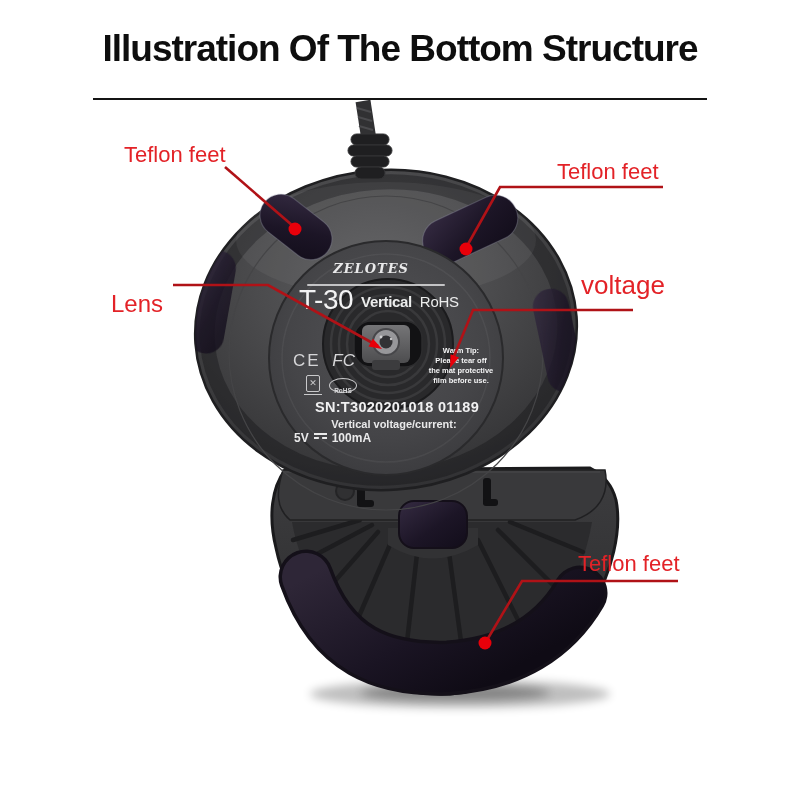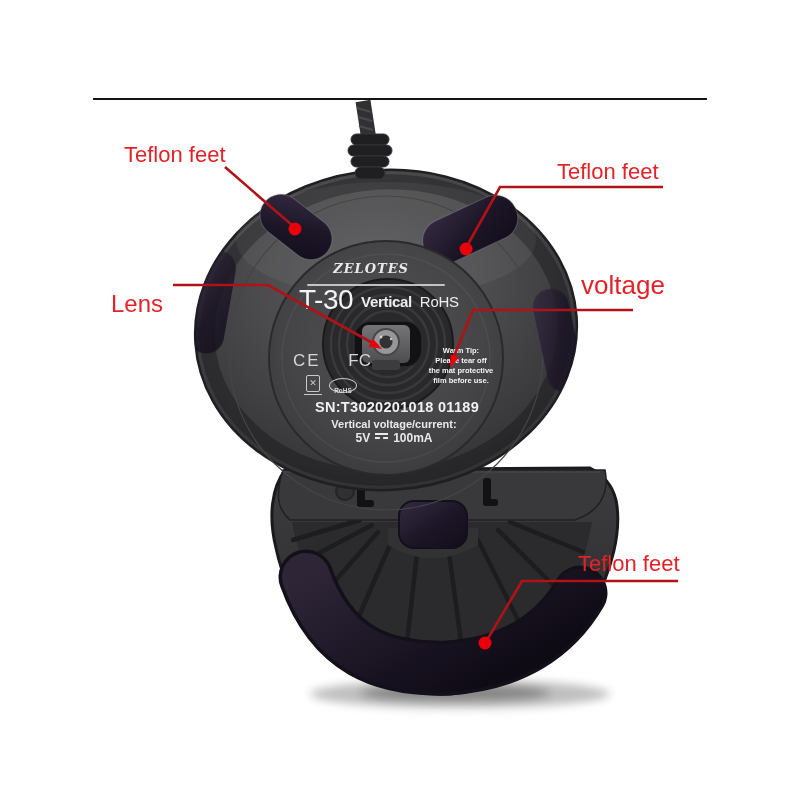--- a/index.html
+++ b/index.html
@@ -20,32 +20,32 @@
   .mtxt{z-index:2;color:#ededee;}
   .brand{left:333px;top:261px;width:76px;text-align:right;font-family:"DejaVu Serif",serif;
          font-style:italic;font-weight:700;font-size:13px;letter-spacing:1px;color:#e9e9ea;}
   .brand-underline{left:307px;top:284px;width:138px;height:2px;background:#d9d9db;opacity:.85;border-radius:1px;z-index:2;}
   .model{left:299px;top:284px;font-size:28px;font-weight:400;letter-spacing:-.5px;color:#f3f3f4;}
   .mtype{left:361px;top:293px;font-size:15px;letter-spacing:-.3px;color:#eceded;}
   .mtype .b{font-weight:700;}
   .mtype .r{font-weight:400;margin-left:4px;}
   .certs{left:293px;top:351px;font-size:17px;font-weight:400;color:#d6d6d8;}
   .certs .ce{letter-spacing:2px;}
-  .certs .fcc{margin-left:23px;letter-spacing:0;}
+  .certs .fcc{margin-left:7px;letter-spacing:0;font-style:italic;}
   .weee{left:306px;top:375px;width:12px;height:15px;border:1.5px solid #c9c9cb;border-radius:2px;z-index:2;}
   .weee::before{content:"\2715";position:absolute;left:0;right:0;top:0;bottom:0;color:#c9c9cb;
                 font-size:9px;line-height:15px;text-align:center;}
   .weee::after{content:"";position:absolute;left:-3px;right:-3px;bottom:-4px;height:1.5px;background:#c9c9cb;}
   .rohs{left:329px;top:378px;width:26px;height:13px;border:1.5px solid #c9c9cb;border-radius:50%;
         text-align:center;z-index:2;}
   .rohs span{font-size:6.5px;font-weight:700;line-height:13px;color:#d6d6d8;}
   .serial{left:297px;top:399px;width:200px;text-align:center;font-size:14.5px;font-weight:700;
           letter-spacing:.3px;color:#f0f0f1;}
   .powerlbl{left:294px;top:418px;width:200px;text-align:center;font-size:11px;font-weight:700;color:#e9e9ea;}
-  .powerval{left:294px;top:431px;width:200px;text-align:center;font-size:12px;font-weight:700;color:#e9e9ea;}
+  .powerval{left:294px;top:431px;width:200px;font-size:12px;font-weight:700;color:#e9e9ea;}
   .dcsym{display:inline-block;width:13px;height:8px;border-top:2px solid #e9e9ea;position:relative;
          margin:0 5px;top:1px;}
   .dcsym::after{content:"";position:absolute;left:0;right:0;top:2px;border-top:2px dashed #e9e9ea;}
   .warmtip{left:424px;top:346px;width:74px;text-align:center;font-size:7.5px;font-weight:700;
            line-height:10px;color:#f4f4f5;}
 
   
   .rl{z-index:4;color:#e32227;font-weight:500;}
   .rl-tl{left:124px;top:142px;font-size:22px;}
   .rl-tr{left:557px;top:159px;font-size:22px;}
@@ -54,20 +54,21 @@
   .rl-br{left:578px;top:551px;font-size:22px;}
 
   
   .footnote{right:60px;top:737px;font-size:16px;color:#585858;z-index:4;}
 </style>
 </head>
 <body>
 
 <div class="stage">
 
+  <div class="abs title">Illustration Of The Bottom Structure</div>
   <div class="abs divider"></div>
 
   <svg class="abs artlayer" width="800" height="800" viewBox="0 0 800 800">
     <defs>
       <radialGradient id="gBody" cx="0.48" cy="0.34" r="0.78">
         <stop offset="0" stop-color="#5d5d5f"></stop>
           <stop offset="0.4" stop-color="#4b4b4d"></stop>
         <stop offset="0.75" stop-color="#38383a"></stop>
           <stop offset="1" stop-color="#27272a"></stop>
       </radialGradient>

